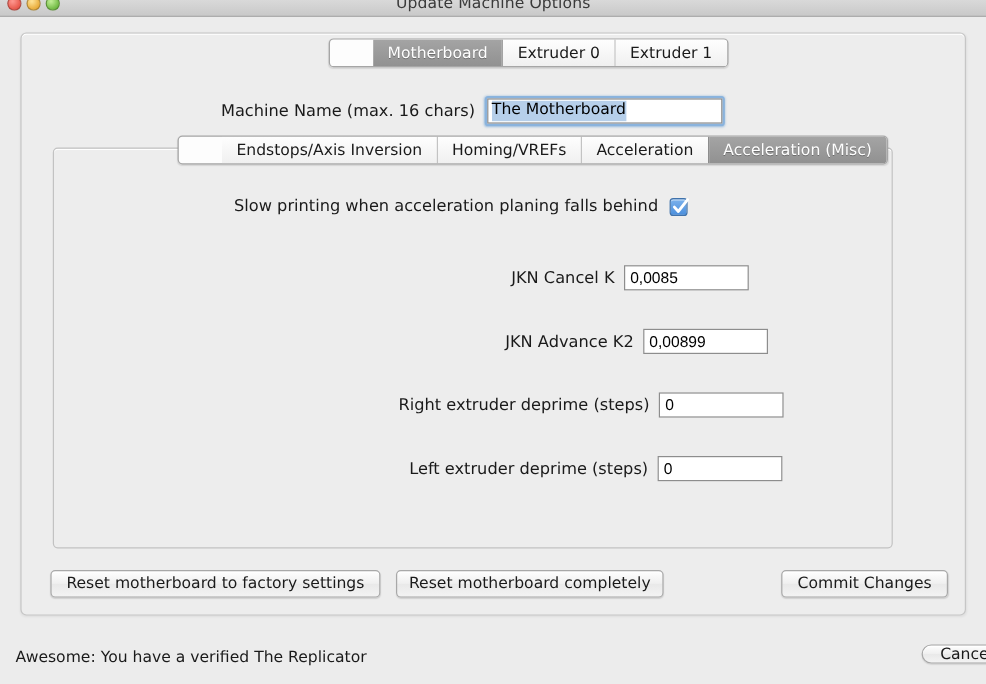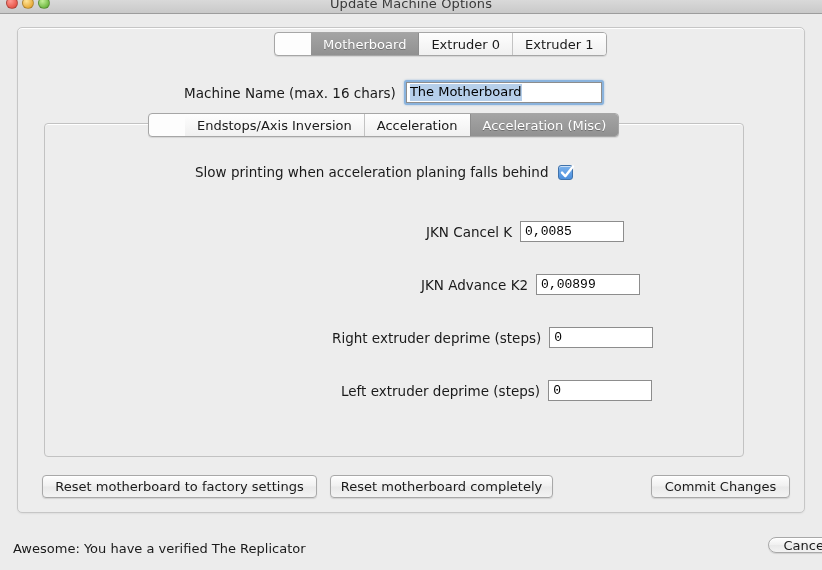--- a/index.html
+++ b/index.html
@@ -170,21 +170,21 @@
   .form-label {
     font-size: 13.5px;
     color: #1a1a1a;
     text-align: right;
     white-space: nowrap;
   }
   .txt-input {
     height: 21px;
     border: 1px solid #8d8d8d;
     background: #ffffff;
-    font-family: Liberation Mono, monospace;
+    font-family: Liberation Sans, sans-serif;
     font-size: 13px;
     color: #000;
     padding: 0 0 0 4px;
     box-sizing: border-box;
     display: flex;
     align-items: center;
     margin-left: 8px;
   }
 
   
@@ -272,20 +272,21 @@
       <div class="machine-input">
         <span class="sel-text">The Motherboard</span>
       </div>
     </div>
   </div>
 
   <div class="inner-panel"></div>
 
   <div class="segbar" id="inner-tabs">
     <div class="seg">Endstops/Axis Inversion</div>
+    <div class="seg">Homing/VREFs</div>
     <div class="seg">Acceleration</div>
     <div class="seg selected">Acceleration (Misc)</div>
   </div>
 
   <div class="form-row cb-row">
     <div class="cb-label">Slow printing when acceleration planing falls behind</div>
     <div class="checkbox">
       <span>
         <svg width="17" height="17" viewBox="0 0 17 17" aria-hidden="true">
           <path d="M3 8.6 L6.3 12.2 L14 2.4" fill="none" stroke="#ffffff" stroke-width="2.4" stroke-linecap="round" stroke-linejoin="round"></path>

